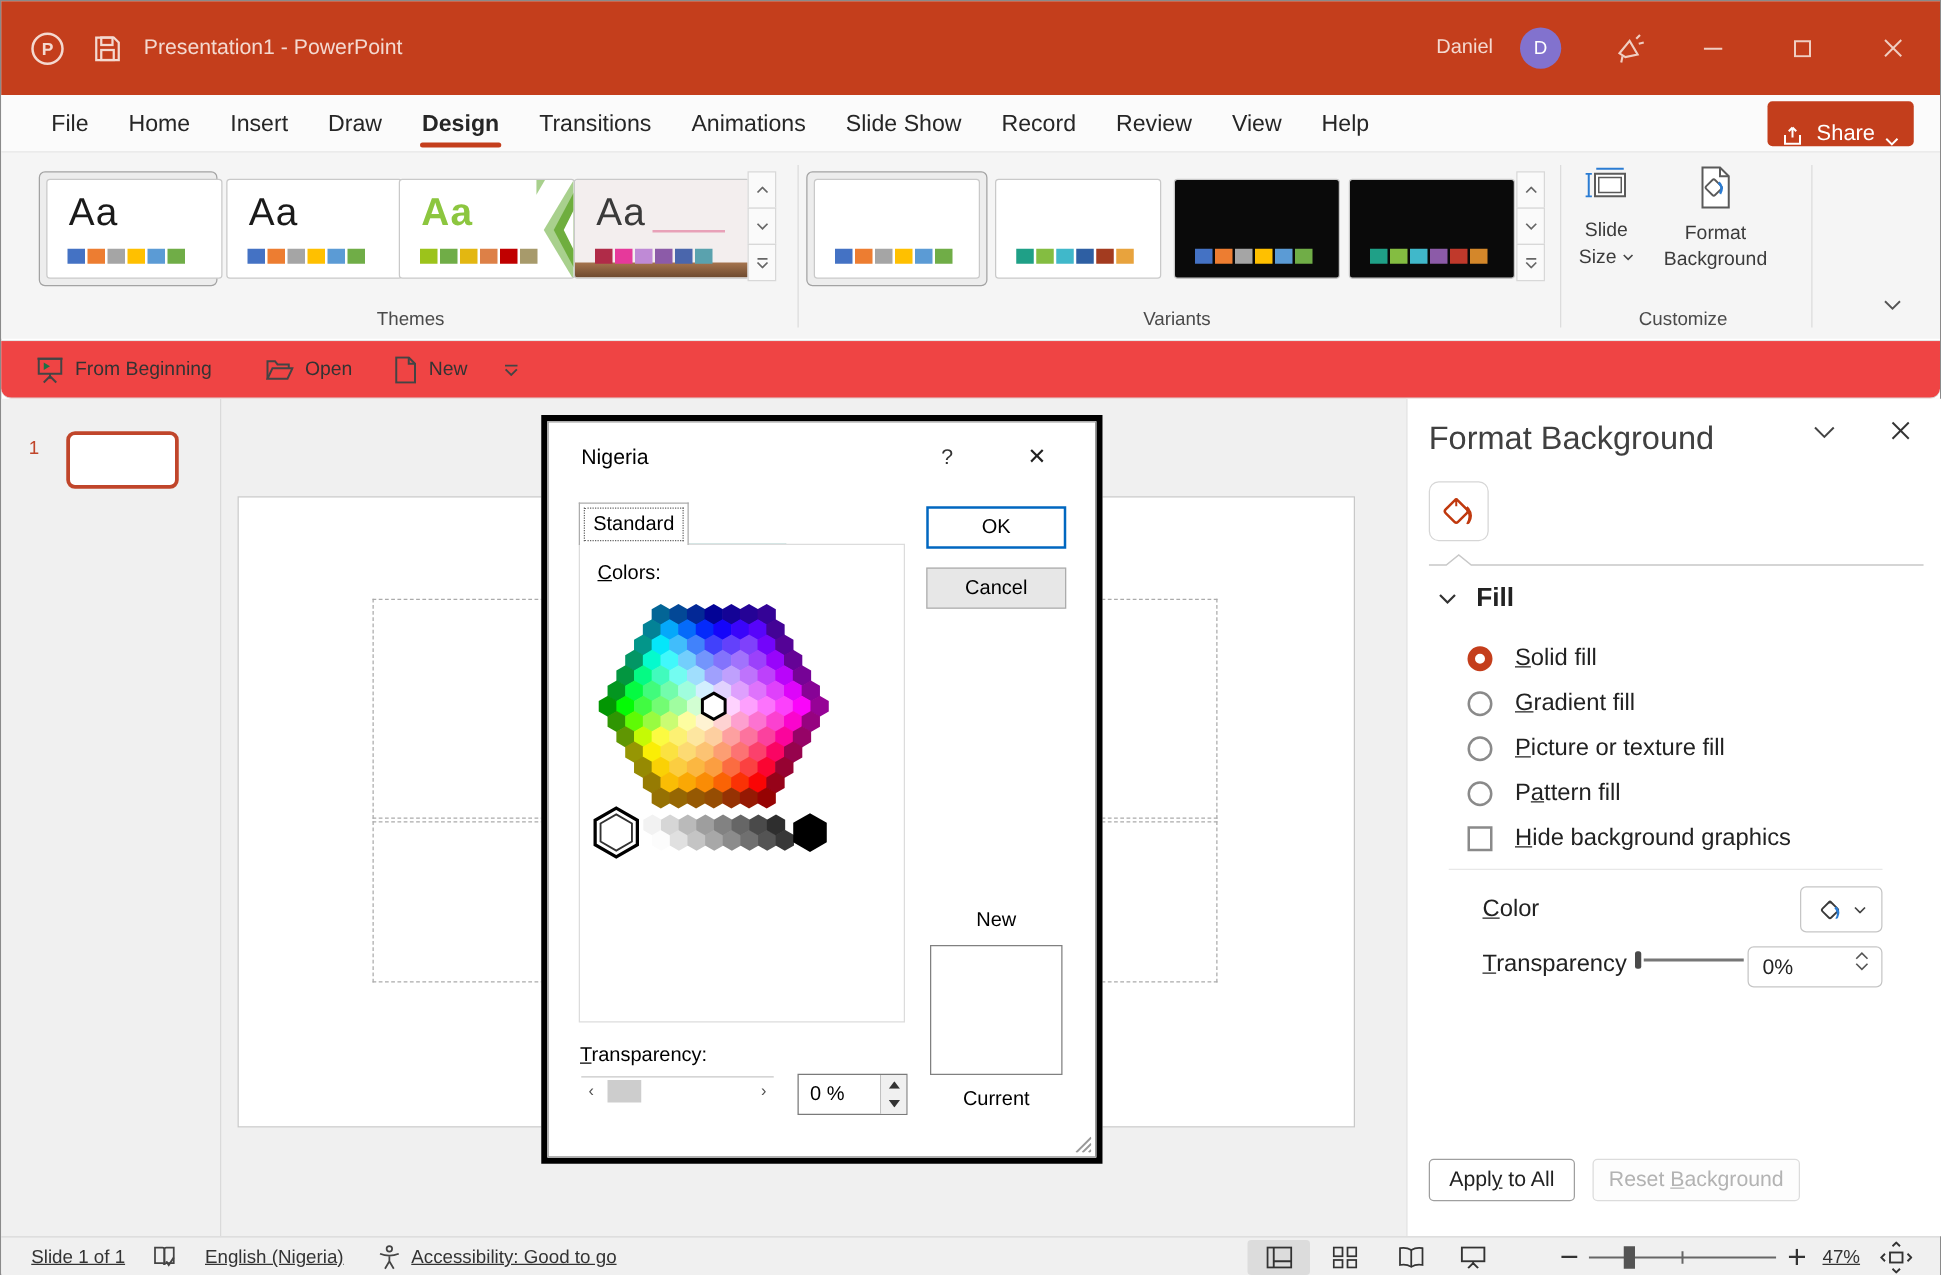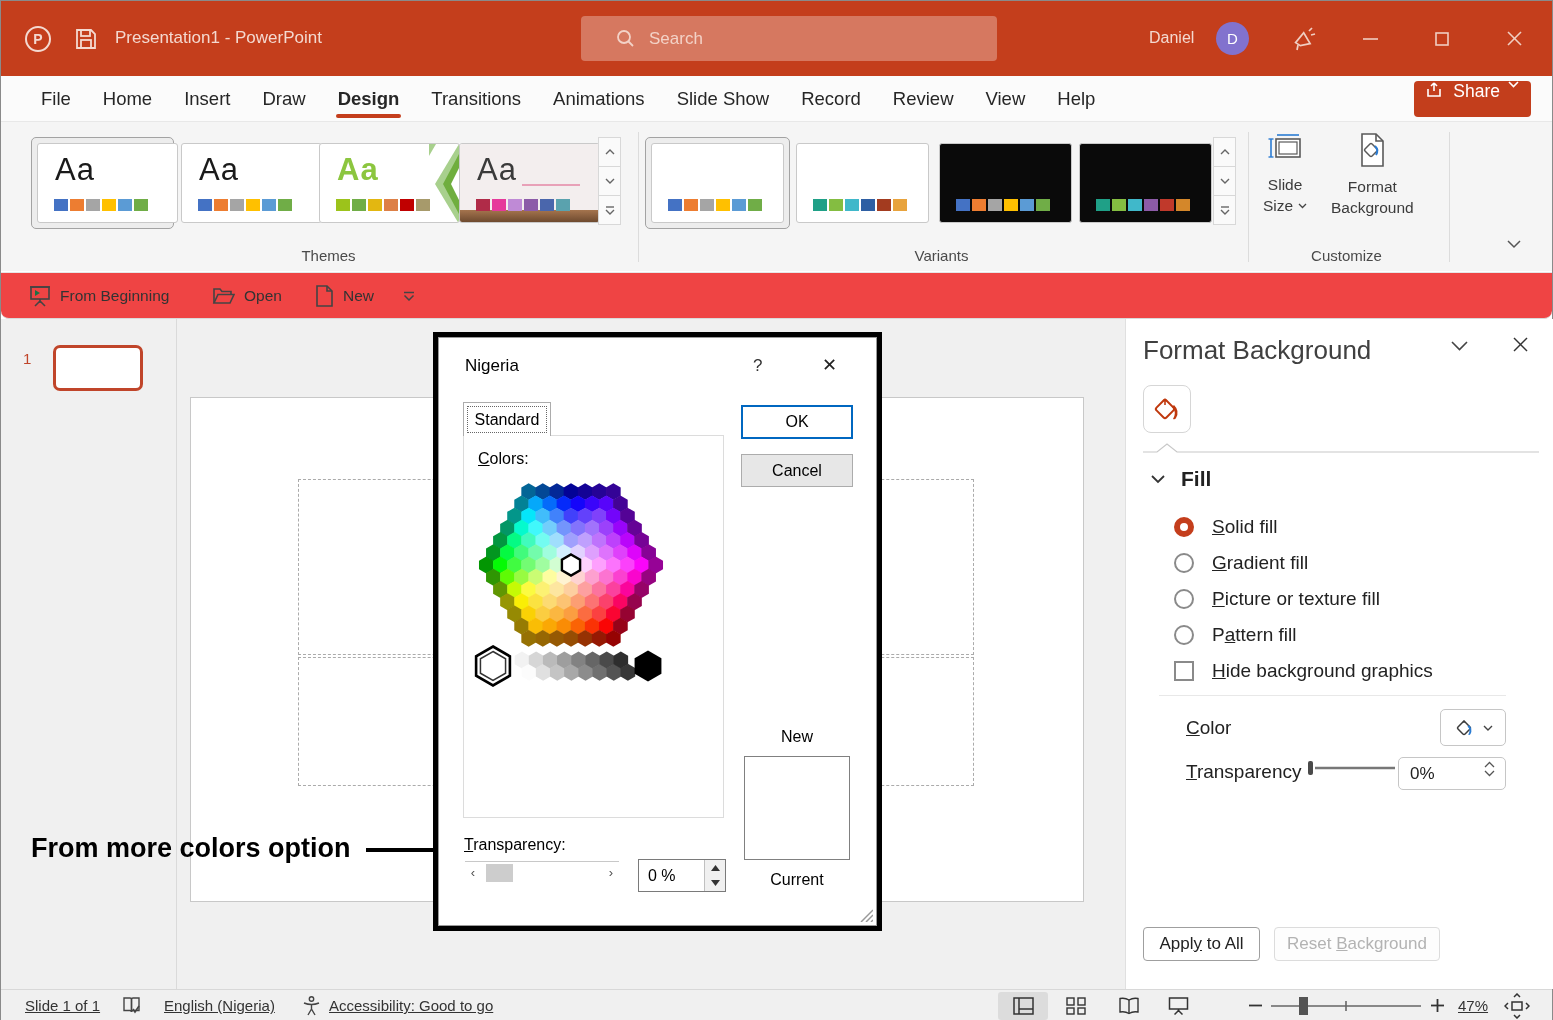--- a/index.html
+++ b/index.html
@@ -16,21 +16,21 @@
   #search-box .ph{color:#F3D2C7;font-size:17px;margin-left:14px;}
   #user-name{position:absolute;left:1148px;top:28px;font-size:16px;color:#F4D9D0;}
   #avatar{position:absolute;left:1215px;top:21px;width:33px;height:33px;border-radius:50%;background:#8272CE;color:#fff;font-size:15px;display:flex;align-items:center;justify-content:center;}
   #coach-icon{position:absolute;left:1288px;top:24px;}
   .winbtn{position:absolute;top:0;width:58px;height:75px;display:flex;align-items:center;justify-content:center;color:#F0CEC2;}
   
   #menubar{position:absolute;left:0;top:75px;width:100%;height:45px;background:#FBFBFB;display:flex;align-items:center;padding-left:24px;}
   .menu-item{padding:0 16px;font-size:18.5px;color:#262626;position:relative;height:45px;display:flex;align-items:center;}
   .menu-item.active{font-weight:bold;}
   .menu-item.active::after{content:"";position:absolute;left:14px;right:14px;bottom:3px;height:4px;border-radius:2px;background:#C43E1C;}
-  #share-btn{position:absolute;right:21px;top:5px;height:36px;background:#C33E1C;color:#fff;border-radius:4px;display:flex;align-items:flex-start;padding:0 12px;font-size:17.5px;gap:8px;}
+  #share-btn{position:absolute;right:21px;top:5px;height:36px;background:#C33E1C;color:#fff;border-radius:4px;display:flex;align-items:flex-end;padding:0 12px;font-size:17.5px;gap:8px;}
   
   #ribbon{position:absolute;left:0;top:120px;width:100%;height:150px;background:#F5F5F5;border-top:1px solid #E8E8E8;}
   .vdiv{position:absolute;top:10px;height:130px;width:1px;background:#DCDCDC;}
   .sel-frame{position:absolute;border:1px solid #A3A3A3;border-radius:5px;background:#EDEDED;}
   .gal-box{position:absolute;top:21px;width:141px;height:80px;background:#fff;border:1px solid #C9C9C9;border-radius:3px;overflow:hidden;}
   .gal-box .aa{position:absolute;left:17px;top:8px;font-size:31px;color:#1a1a1a;letter-spacing:1px;}
   .swrow{position:absolute;left:16px;bottom:11px;display:flex;gap:2px;}
   .swrow div{width:14px;height:12px;}
   .scrollcol{position:absolute;top:16px;width:23px;height:90px;}
   .scrollcol .sb{width:23px;height:30px;background:#FAFAFA;border:1px solid #D8D8D8;display:flex;align-items:center;justify-content:center;margin-top:-1px;}
@@ -115,27 +115,20 @@
         </svg>
     </span>
     <span id="save-icon">
       <svg width="26" height="26" viewBox="0 0 26 26">
           <path d="M4 4 h14 l4 4 v14 h-18 z" fill="none" stroke="#F4D9D0" stroke-width="1.8"></path>
           <rect x="8" y="4" width="9" height="6" fill="none" stroke="#F4D9D0" stroke-width="1.8"></rect>
           <rect x="8" y="14" width="10" height="8" fill="none" stroke="#F4D9D0" stroke-width="1.8"></rect>
         </svg>
     </span>
     <span id="app-title">Presentation1  -  PowerPoint</span>
-    <div id="search-box">
-      <svg width="19" height="19" viewBox="0 0 19 19">
-          <circle cx="8" cy="8" r="6" fill="none" stroke="#F3D2C7" stroke-width="1.8"></circle>
-          <line x1="12.5" y1="12.5" x2="17" y2="17" stroke="#F3D2C7" stroke-width="1.8"></line>
-        </svg>
-      <span class="ph">Search</span>
-    </div>
     <span id="user-name">Daniel</span>
     <div id="avatar">D</div>
     <span id="coach-icon">
       <svg width="28" height="28" viewBox="0 0 28 28">
           <path d="M6 16 L16 8 L20 20 L10 20 z" fill="none" stroke="#F0CEC2" stroke-width="1.7" transform="rotate(-12 14 14)"></path>
           <line x1="20" y1="6" x2="23" y2="3" stroke="#F0CEC2" stroke-width="1.7"></line>
           <line x1="22" y1="10" x2="26" y2="9" stroke="#F0CEC2" stroke-width="1.7"></line>
           <line x1="9" y1="20" x2="8" y2="25" stroke="#F0CEC2" stroke-width="1.7"></line>
         </svg>
     </span>
@@ -401,27 +394,20 @@
   <div id="workspace">
     <div id="thumb-panel">
       <span id="slide-num">1</span>
       <div id="slide-thumb"></div>
     </div>
     <div id="canvas">
       <div id="slide-sheet">
         <div class="ph-box" style="left:107px;top:81px;width:676px;height:176px"></div>
         <div class="ph-box" style="left:107px;top:259px;width:676px;height:129px"></div>
       </div>
-    </div>
-    <div id="annot">
-      <span>From more colors option</span>
-      <svg width="92" height="22" viewBox="0 0 92 22" style="display:inline-block;vertical-align:middle;margin-left:8px">
-          <line x1="0" y1="11" x2="74" y2="11" stroke="#000" stroke-width="4"></line>
-          <polygon points="74,3 92,11 74,19" fill="#000"></polygon>
-        </svg>
     </div>
 
     <div id="taskpane">
       <div id="tp-title">Format Background</div>
       <span id="tp-chev">
           <svg width="17" height="10" viewBox="0 0 17 10">
             <polyline points="1,1 8.5,8.5 16,1" fill="none" stroke="#444" stroke-width="1.6"></polyline>
           </svg>
         </span>
       <span id="tp-close">

